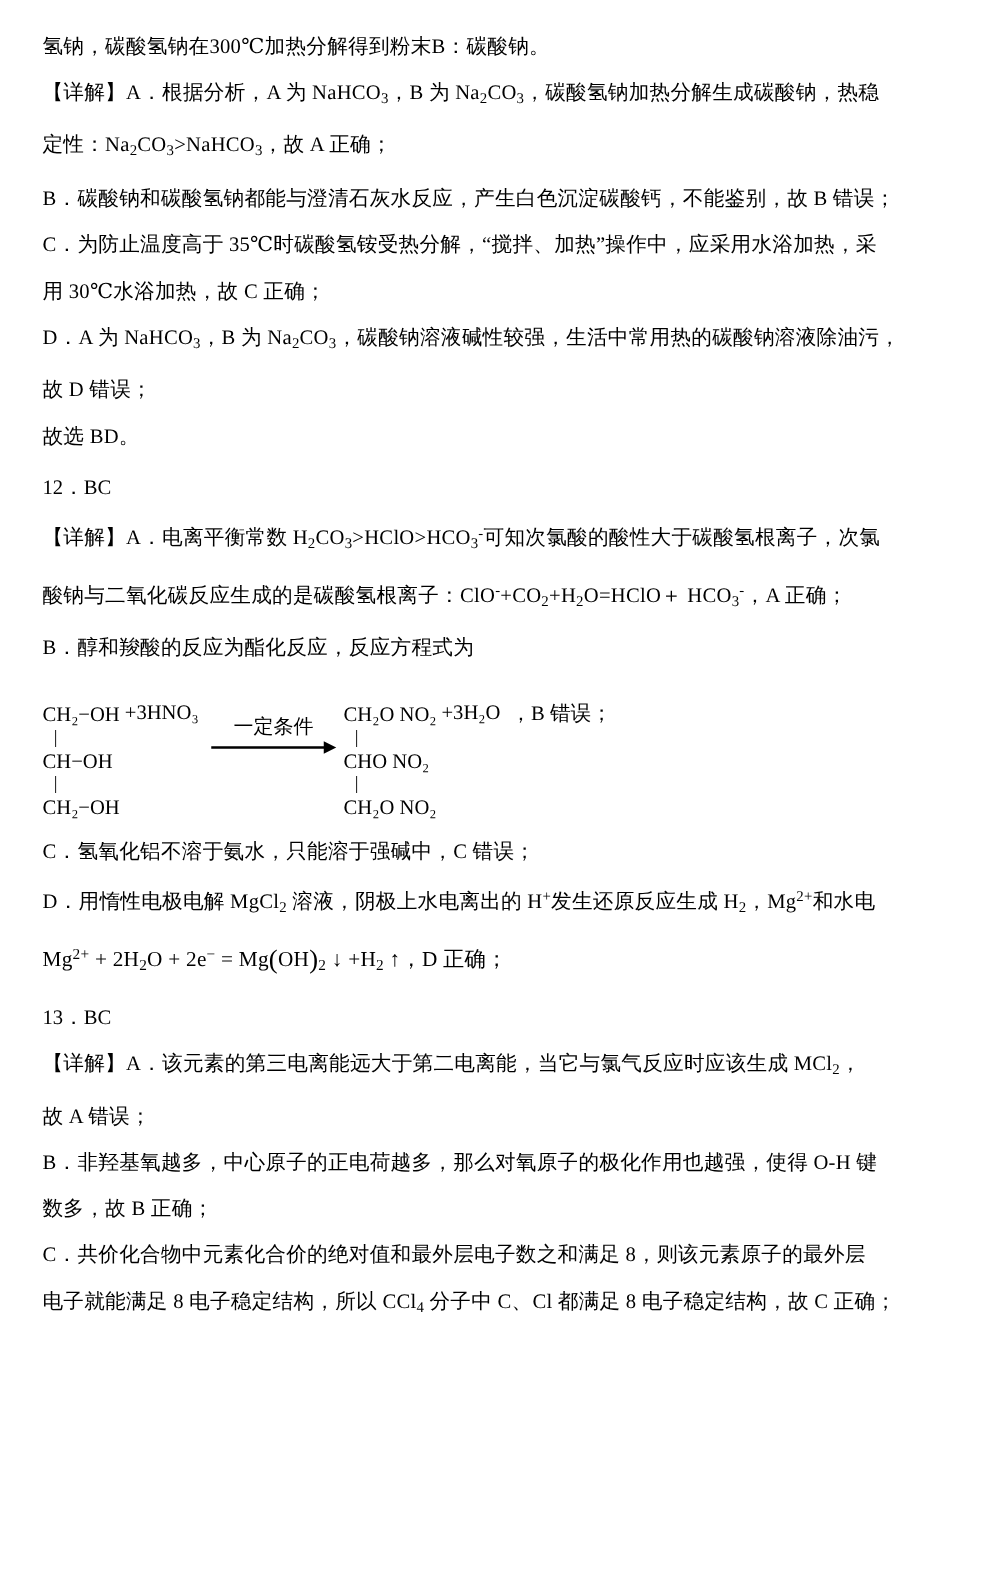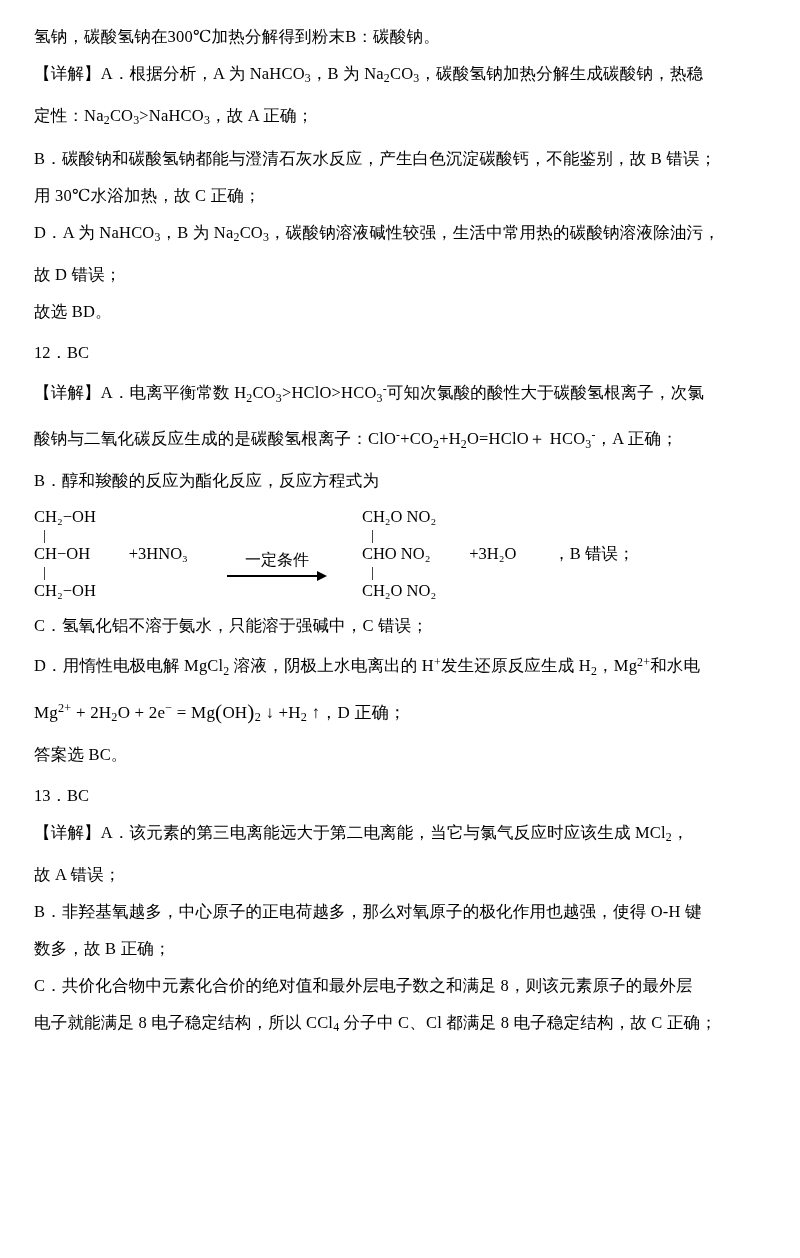--- a/index.html
+++ b/index.html
@@ -34,26 +34,24 @@
   }
   sub {
     font-size: 0.72em;
     vertical-align: -0.28em;
   }
   sup {
     font-size: 0.72em;
     vertical-align: 0.45em;
   }
   .eq-block {
-    margin: 6px 0 4px 0;
+    margin: 24px 0 4px 0;
     display: flex;
-    align-items: center;
     font-family: "Liberation Serif", "DejaVu Serif", serif;
     font-size: 16.5px;
-    gap: 29px;
   }
   .struct {
     display: inline-block;
     line-height: 1.0;
     text-align: left;
     white-space: nowrap;
   }
   .struct .row {
     height: 24px;
     line-height: 24px;
@@ -117,20 +115,21 @@
 </style>
 </head>
 <body>
 
 <div class="page">
 
   <div class="line">氢钠，碳酸氢钠在300℃加热分解得到粉末B：碳酸钠。</div>
   <div class="line">【详解】A．根据分析，A 为 NaHCO<sub>3</sub>，B 为 Na<sub>2</sub>CO<sub>3</sub>，碳酸氢钠加热分解生成碳酸钠，热稳</div>
   <div class="line">定性：Na<sub>2</sub>CO<sub>3</sub>&gt;NaHCO<sub>3</sub>，故 A 正确；</div>
   <div class="line">B．碳酸钠和碳酸氢钠都能与澄清石灰水反应，产生白色沉淀碳酸钙，不能鉴别，故 B 错误；</div>
+  <div class="line">C．为防止温度高于 35℃时碳酸氢铵受热分解，“搅拌、加热”操作中，应采用水浴加热，采</div>
   <div class="line">用 30℃水浴加热，故 C 正确；</div>
   <div class="line">D．A 为 NaHCO<sub>3</sub>，B 为 Na<sub>2</sub>CO<sub>3</sub>，碳酸钠溶液碱性较强，生活中常用热的碳酸钠溶液除油污，</div>
   <div class="line">故 D 错误；</div>
   <div class="line">故选 BD。</div>
 
   <div class="ans-head">12．BC</div>
 
   <div class="line">【详解】A．电离平衡常数 H<sub>2</sub>CO<sub>3</sub>&gt;HClO&gt;HCO<sub>3</sub><sup>-</sup>可知次氯酸的酸性大于碳酸氢根离子，次氯</div>
   <div class="line">酸钠与二氧化碳反应生成的是碳酸氢根离子：ClO<sup>-</sup>+CO<sub>2</sub>+H<sub>2</sub>O=HClO＋ HCO<sub>3</sub><sup>-</sup>，A 正确；</div>
   <div class="line">B．醇和羧酸的反应为酯化反应，反应方程式为</div>
@@ -155,21 +154,20 @@
       <div class="bond">|</div>
       <span class="row">CH₂O NO₂</span>
     </span>
     <span class="mid-txt">+3H₂O</span>
     <span class="mid-txt">，B 错误；</span>
   </div>
 
   <div class="line">C．氢氧化铝不溶于氨水，只能溶于强碱中，C 错误；</div>
   <div class="line">D．用惰性电极电解 MgCl<sub>2</sub> 溶液，阴极上水电离出的 H<sup>+</sup>发生还原反应生成 H<sub>2</sub>，Mg<sup>2+</sup>和水电</div>
   <div class="line mono-eq">Mg<sup>2+</sup> + 2H<sub>2</sub>O + 2e<sup>−</sup> = Mg<span class="paren-big">(</span>OH<span class="paren-big">)</span><sub>2</sub> ↓ +H<sub>2</sub> ↑，D 正确；</div>
-  <div class="line">答案选 BC。</div>
 
   <div class="ans-head">13．BC</div>
 
   <div class="line">【详解】A．该元素的第三电离能远大于第二电离能，当它与氯气反应时应该生成 MCl<sub>2</sub>，</div>
   <div class="line">故 A 错误；</div>
   <div class="line">B．非羟基氧越多，中心原子的正电荷越多，那么对氧原子的极化作用也越强，使得 O-H 键</div>
   <div class="line">数多，故 B 正确；</div>
   <div class="line">C．共价化合物中元素化合价的绝对值和最外层电子数之和满足 8，则该元素原子的最外层</div>
   <div class="line">电子就能满足 8 电子稳定结构，所以 CCl<sub>4</sub> 分子中 C、Cl 都满足 8 电子稳定结构，故 C 正确；</div>
 

